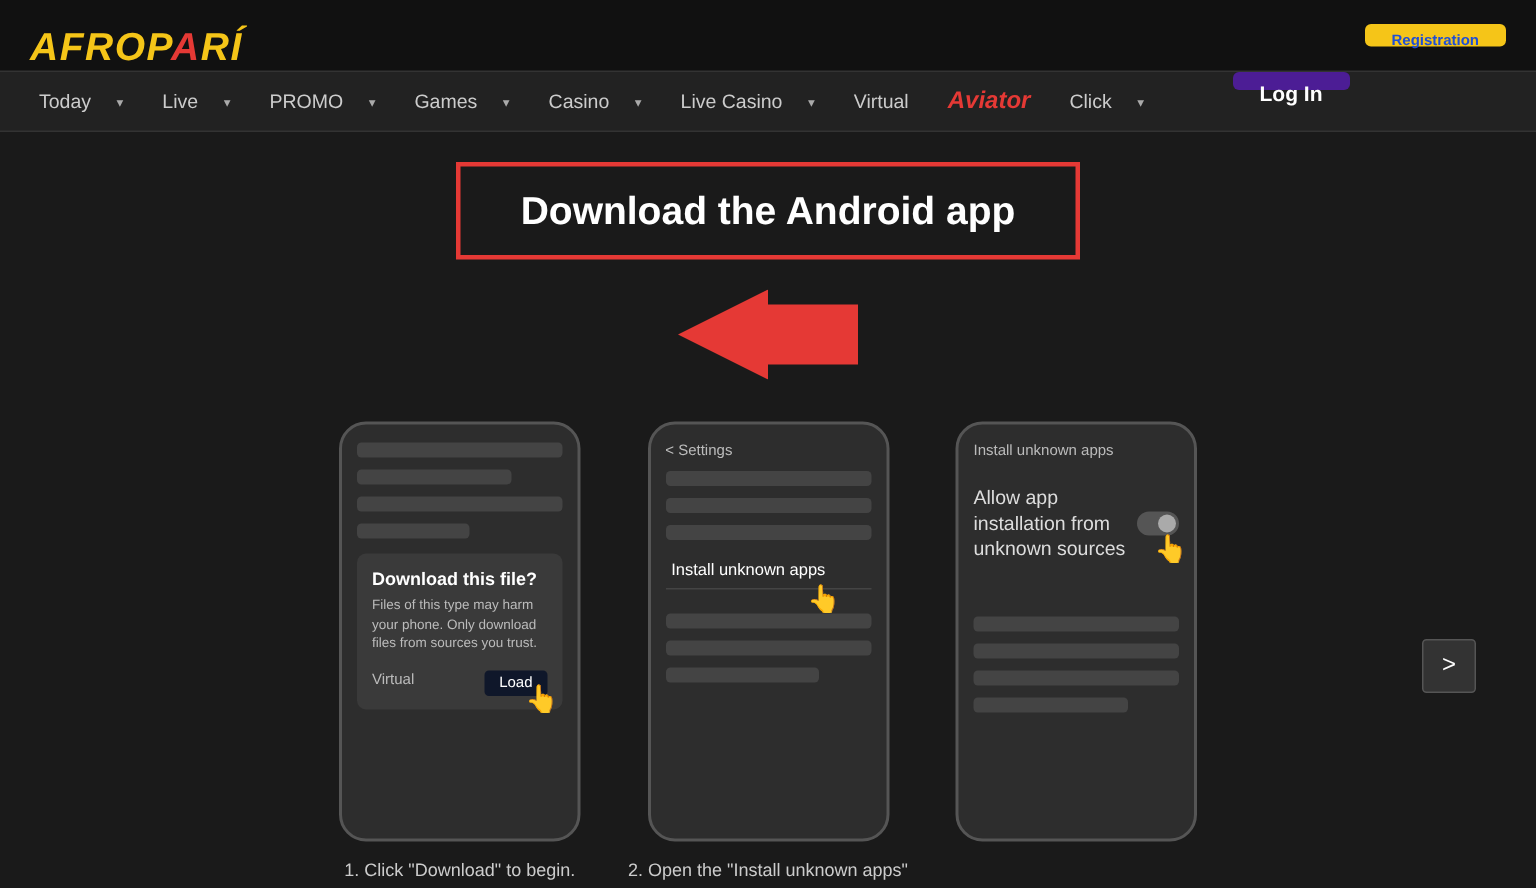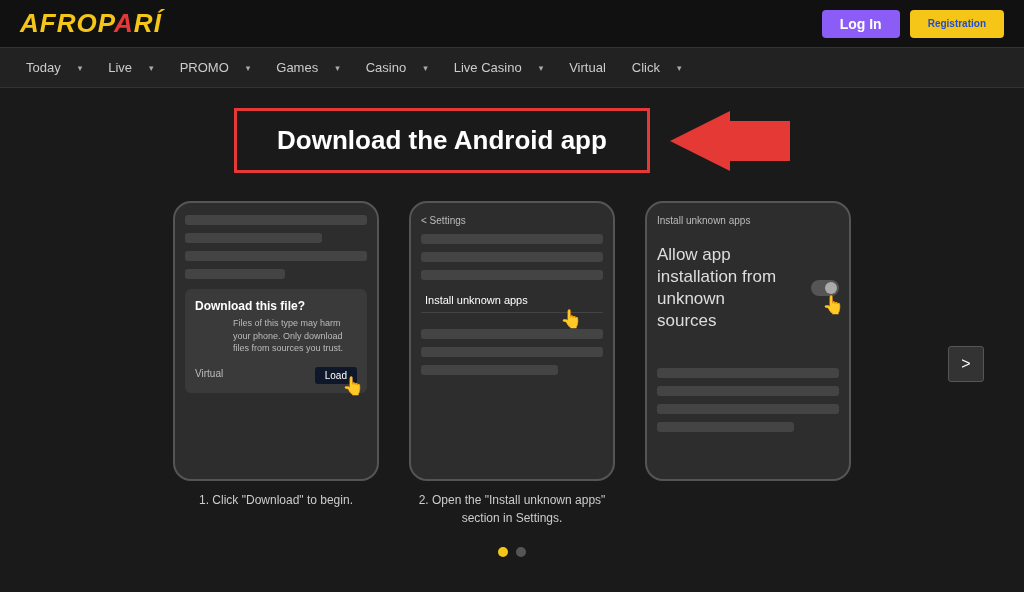--- a/index.html
+++ b/index.html
@@ -9,47 +9,47 @@
       background: #1a1a1a;
       font-family: Arial, sans-serif;
       overflow: hidden;
       color: #fff;
     }
 
     
     .header {
       background: #111;
       display: flex;
-      align-items: center;
       justify-content: space-between;
       padding: 16px 20px;
       height: 48px;
       border-bottom: 1px solid #333;
     }
     .logo {
       font-size: 26px;
       font-weight: 900;
       color: #f5c518;
       letter-spacing: 1px;
       font-style: italic;
     }
     .logo span { color: #e53935; }
     .header-buttons {
       display: flex;
       gap: 10px;
     }
     .btn-login {
-      background: #8b5cf6;
+      background: #4c1d95;
       color: #fff;
       border: none;
       padding: 6px 18px;
       border-radius: 4px;
       cursor: pointer;
       font-size: 14px;
       font-weight: bold;
+      margin-top: 32px;
     }
     .btn-register {
       background: #f5c518;
       color: #1d4ed8;
       border: none;
       padding: 6px 18px;
       border-radius: 4px;
       cursor: pointer;
       font-size: 10px;
       font-weight: bold;
@@ -94,20 +94,21 @@
       position: relative;
     }
 
     
     .download-banner {
       display: flex;
       align-items: center;
       justify-content: center;
       gap: 20px;
       margin-bottom: 28px;
+      flex-direction: column;
     }
     .download-box {
       border: 3px solid #e53935;
       padding: 14px 40px;
       background: #1a1a1a;
     }
     .download-box h1 {
       font-size: 26px;
       font-weight: 900;
       color: #fff;
@@ -126,21 +127,21 @@
     .slides-container {
       display: flex;
       gap: 30px;
       justify-content: center;
       align-items: flex-start;
       position: relative;
     }
 
     
     .phone {
-      width: 206px;
+      width: 161px;
       background: #2d2d2d;
       border-radius: 18px;
       border: 2px solid #555;
       padding: 12px 10px;
       min-height: 280px;
       position: relative;
       flex-shrink: 0;
     }
     .phone-bar {
       height: 10px;
@@ -163,21 +164,20 @@
       font-size: 12px;
       font-weight: bold;
       color: #fff;
       margin-bottom: 4px;
     }
     .phone1 .dialog-text {
       font-size: 9px;
       color: #bbb;
       line-height: 1.4;
       margin-bottom: 10px;
-      margin-left: 38px;
     }
     .phone1 .dialog-buttons {
       display: flex;
       justify-content: space-between;
       align-items: center;
     }
     .phone1 .btn-cancel {
       font-size: 10px;
       color: #bbb;
       cursor: pointer;
@@ -219,21 +219,21 @@
       color: #bbb;
       margin-bottom: 12px;
     }
     .phone3 .allow-row {
       display: flex;
       justify-content: space-between;
       align-items: center;
       padding: 6px 0;
     }
     .phone3 .allow-text {
-      font-size: 17px;
+      font-size: 13px;
       color: #ddd;
       max-width: 130px;
       line-height: 1.3;
     }
     .toggle {
       width: 28px;
       height: 16px;
       background: #555;
       border-radius: 8px;
       position: relative;
@@ -334,20 +334,23 @@
   <div class="nav-item">
     <span>Casino</span>
     <span class="arrow">▾</span>
   </div>
   <div class="nav-item">
     <span>Live Casino</span>
     <span class="arrow">▾</span>
   </div>
   <div class="nav-item">
     <span>Virtual</span>
+  </div>
+  <div class="nav-item aviator">
+    <span>Aviator</span>
   </div>
   <div class="nav-item">
     <span>Click</span>
     <span class="arrow">▾</span>
   </div>
 </nav>
 
 <main class="main">
 
   <div class="download-banner">

